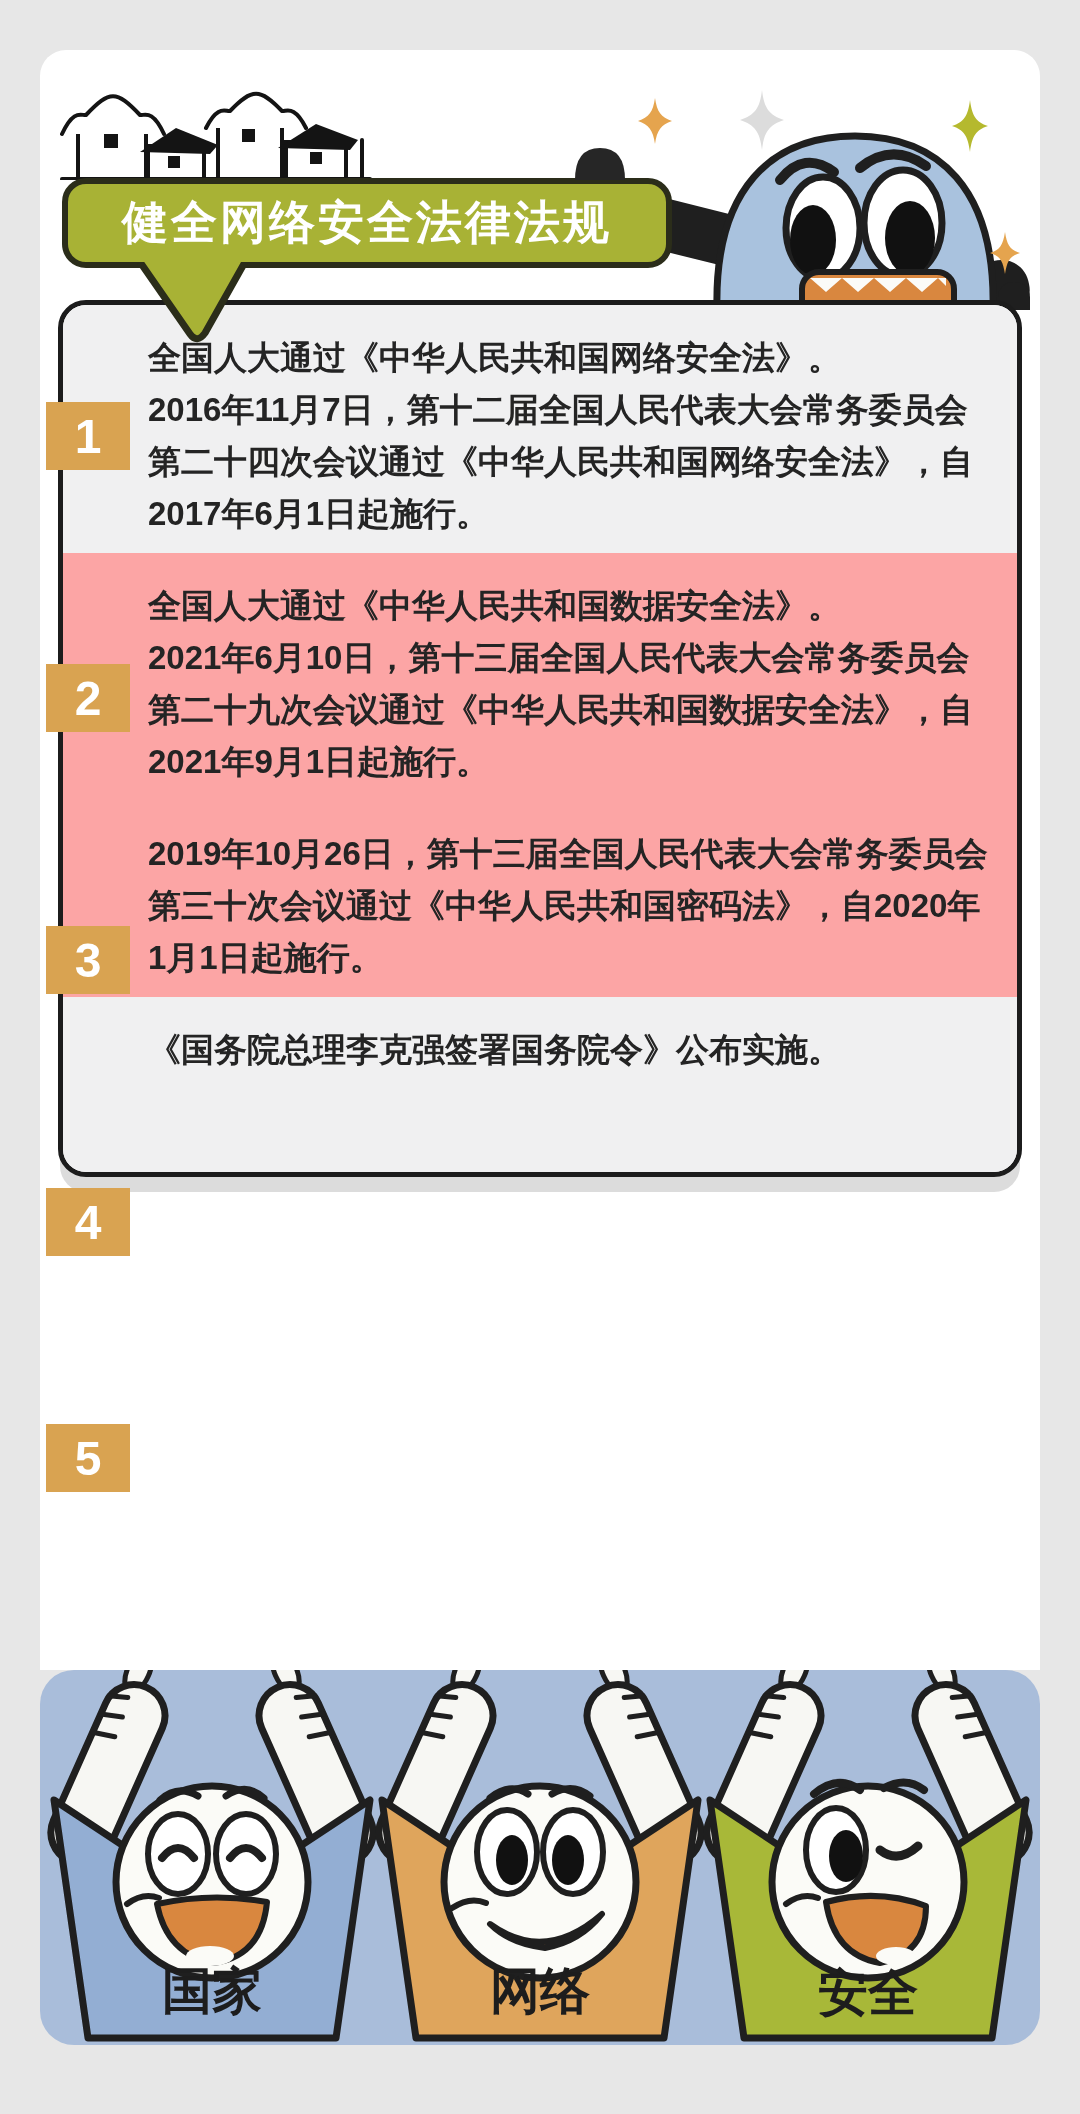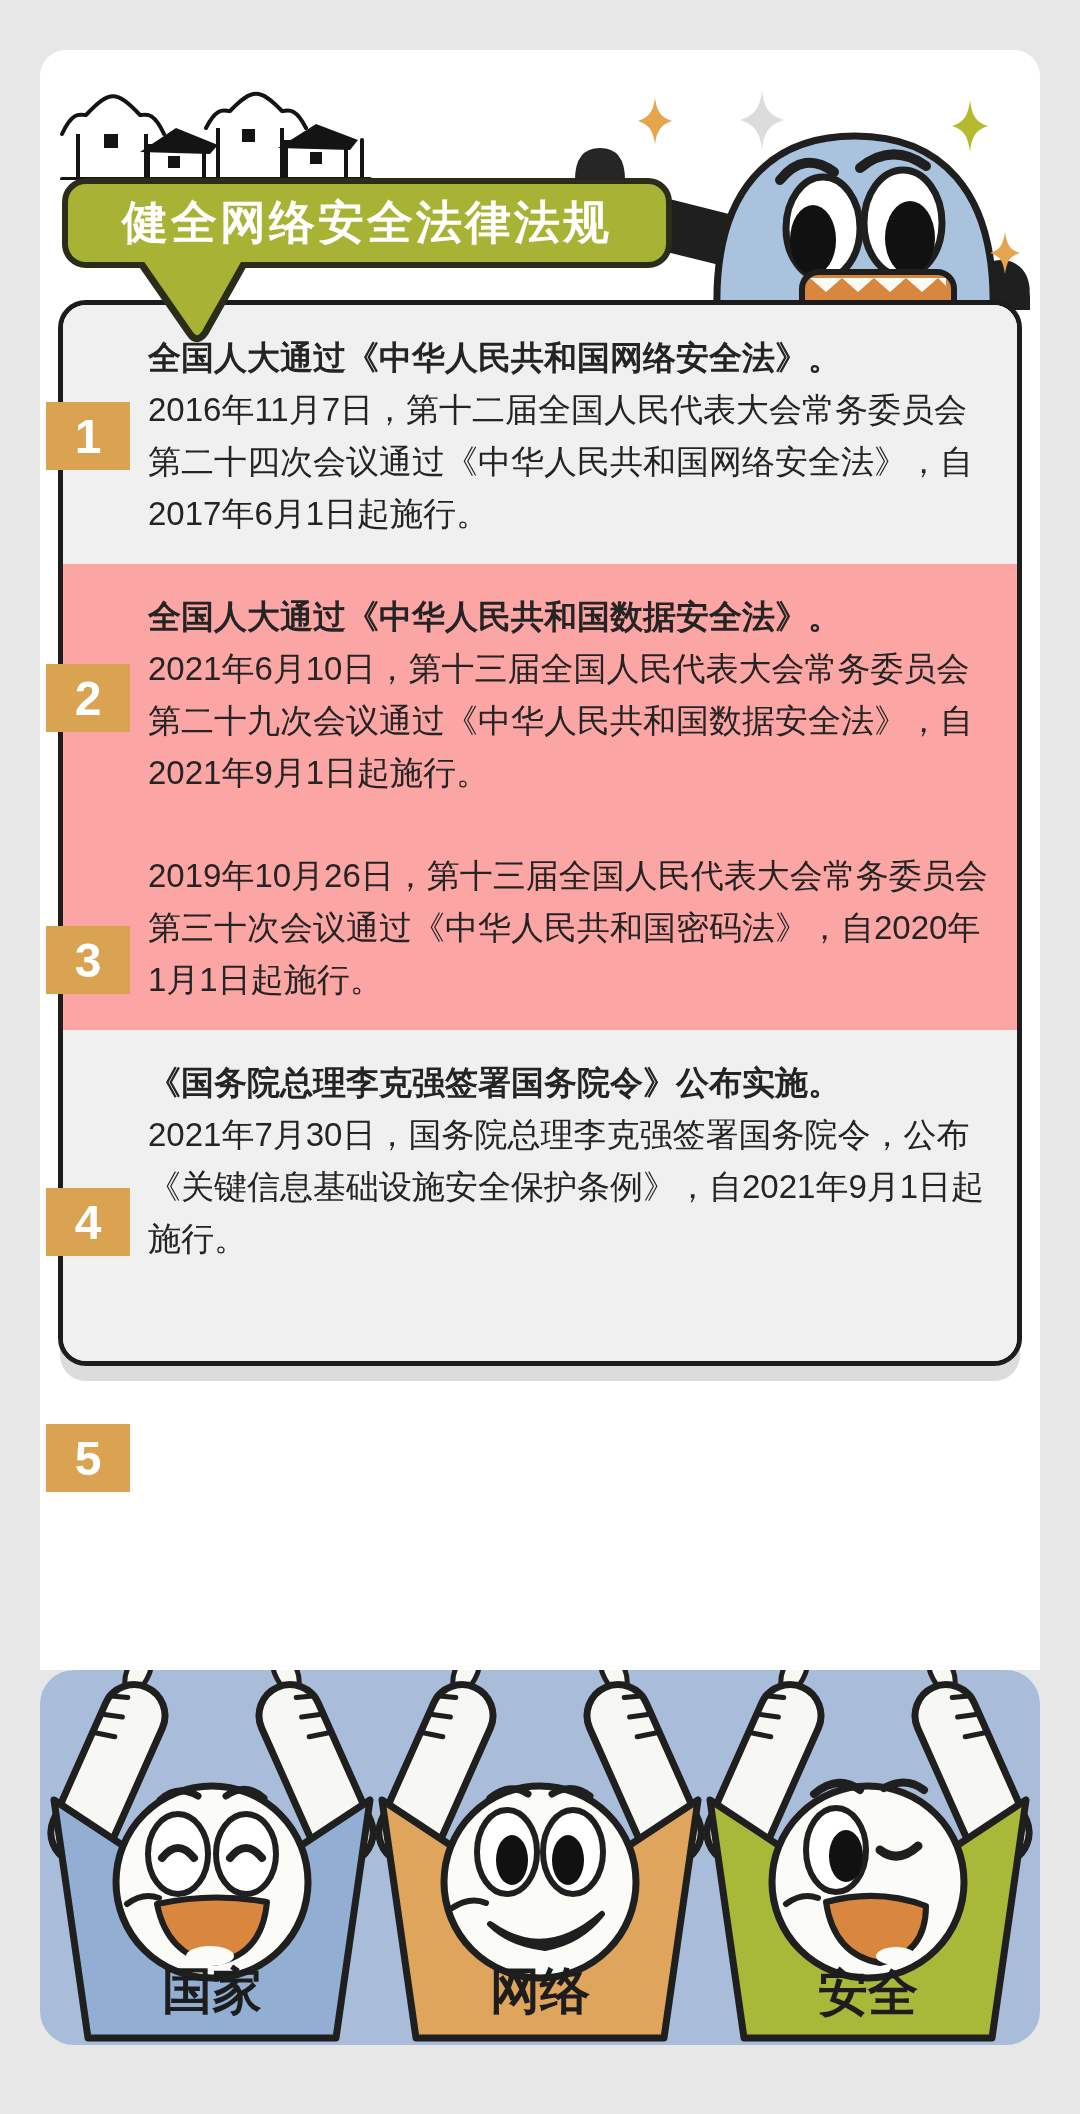--- a/index.html
+++ b/index.html
@@ -26,27 +26,27 @@
     color:#ffffff;font-size:46px;font-weight:800;letter-spacing:3px;white-space:nowrap;font-family:Liberation Serif, serif;
   }
   .banner-tail{position:absolute;left:92px;top:212px;z-index:3;}
   .hand-on-banner{position:absolute;left:533px;top:96px;z-index:3;}
   
   .card-outer{position:absolute;left:18px;top:250px;width:964px;z-index:1;}
   .card{
     border:5px solid #1c1c1c;border-radius:28px;background:#ffffff;
     overflow:hidden;box-shadow:0 17px 0 -2px #dcdcdc;
   }
-  .row{position:relative;padding:27px 26px 24px 85px;}
+  .row{position:relative;padding:27px 26px 13px 85px;}
   .row-odd{background:#f0f0f1;}
   .row-even{background:#fca5a5;}
   .row-last{padding-bottom:96px;}
   .row p{margin:0;font-size:33px;line-height:52px;color:#242424;}
   .row .t{font-weight:800;}
-  .row .b{font-weight:400;}
+  .row .b{font-weight:700;}
   .badge{
     position:absolute;left:-12px;width:84px;height:68px;z-index:3;
     background:#d9a351;color:#ffffff;display:flex;align-items:center;justify-content:center;
     font-size:48px;font-weight:800;
   }
   .badge-1{top:102px}.badge-2{top:364px}.badge-3{top:626px}.badge-4{top:888px}.badge-5{top:1124px}
   
   .footer-panel{
     position:absolute;left:40px;top:1670px;width:1000px;height:375px;
     background:#a9bdda;border-radius:34px;overflow:hidden;
@@ -136,21 +136,20 @@
       </div>
       <div class="row row-even">
         <p class="t">全国人大通过《中华人民共和国数据安全法》。</p>
         <p class="b">2021年6月10日，第十三届全国人民代表大会常务委员会第二十九次会议通过《中华人民共和国数据安全法》，自2021年9月1日起施行。</p>
       </div>
       <div class="row row-even">
         <p class="b">2019年10月26日，第十三届全国人民代表大会常务委员会第三十次会议通过《中华人民共和国密码法》，自2020年1月1日起施行。</p>
       </div>
       <div class="row row-odd row-last">
         <p class="t">《国务院总理李克强签署国务院令》公布实施。</p>
-        <p class="b">2021年7月30日，国务院总理李克强签署国务院令，公布《关键信息基础设施安全保护条例》，自2021年9月1日起施行。</p>
       </div>
     </div>
     <div class="badge badge-1">1</div>
     <div class="badge badge-2">2</div>
     <div class="badge badge-3">3</div>
     <div class="badge badge-4">4</div>
     <div class="badge badge-5">5</div>
   </div>
 </div>
 

